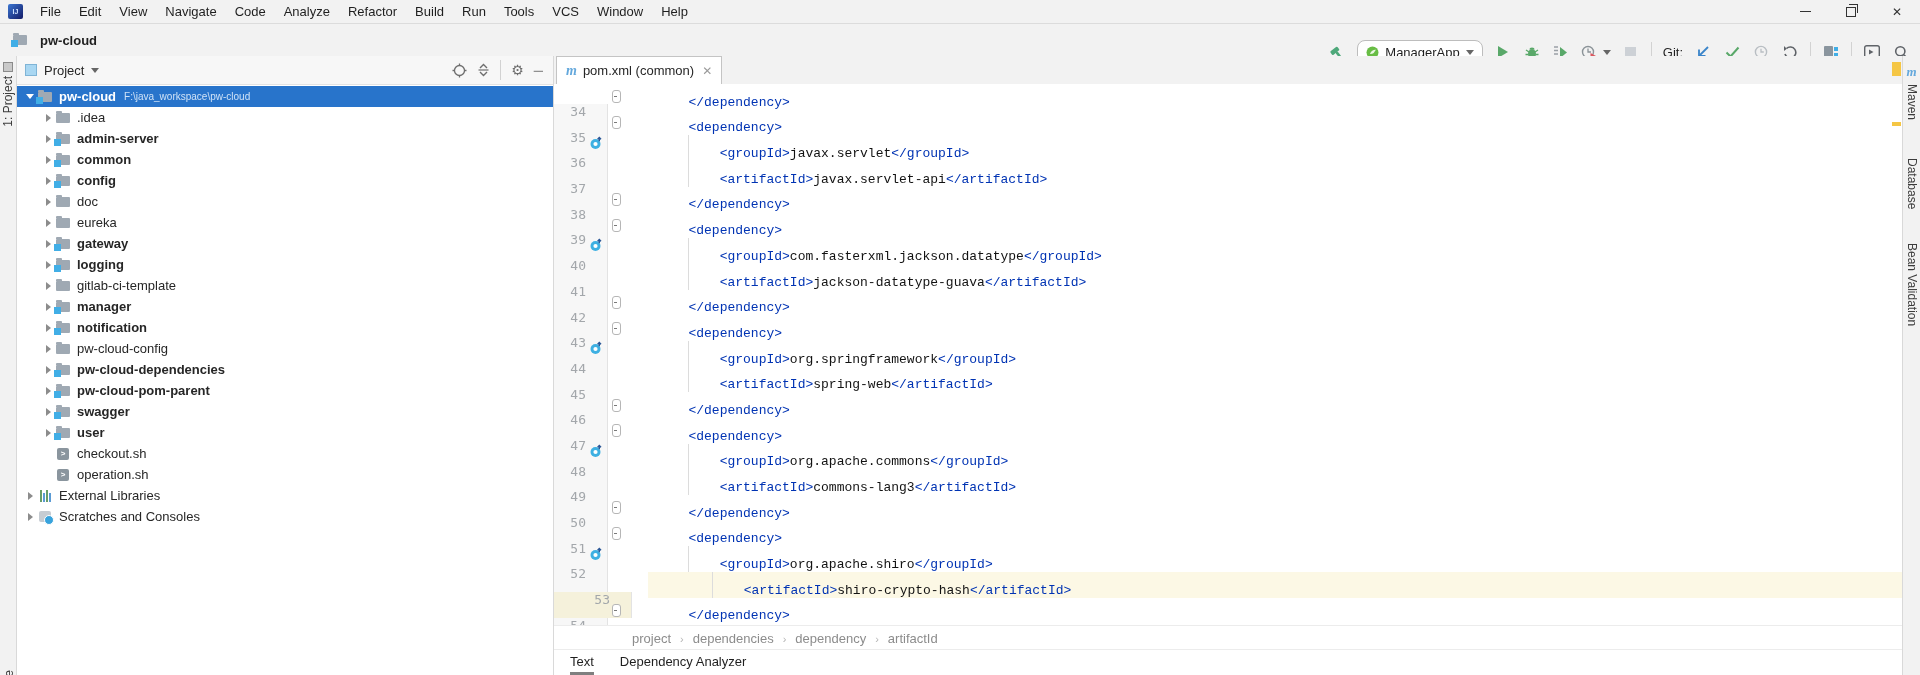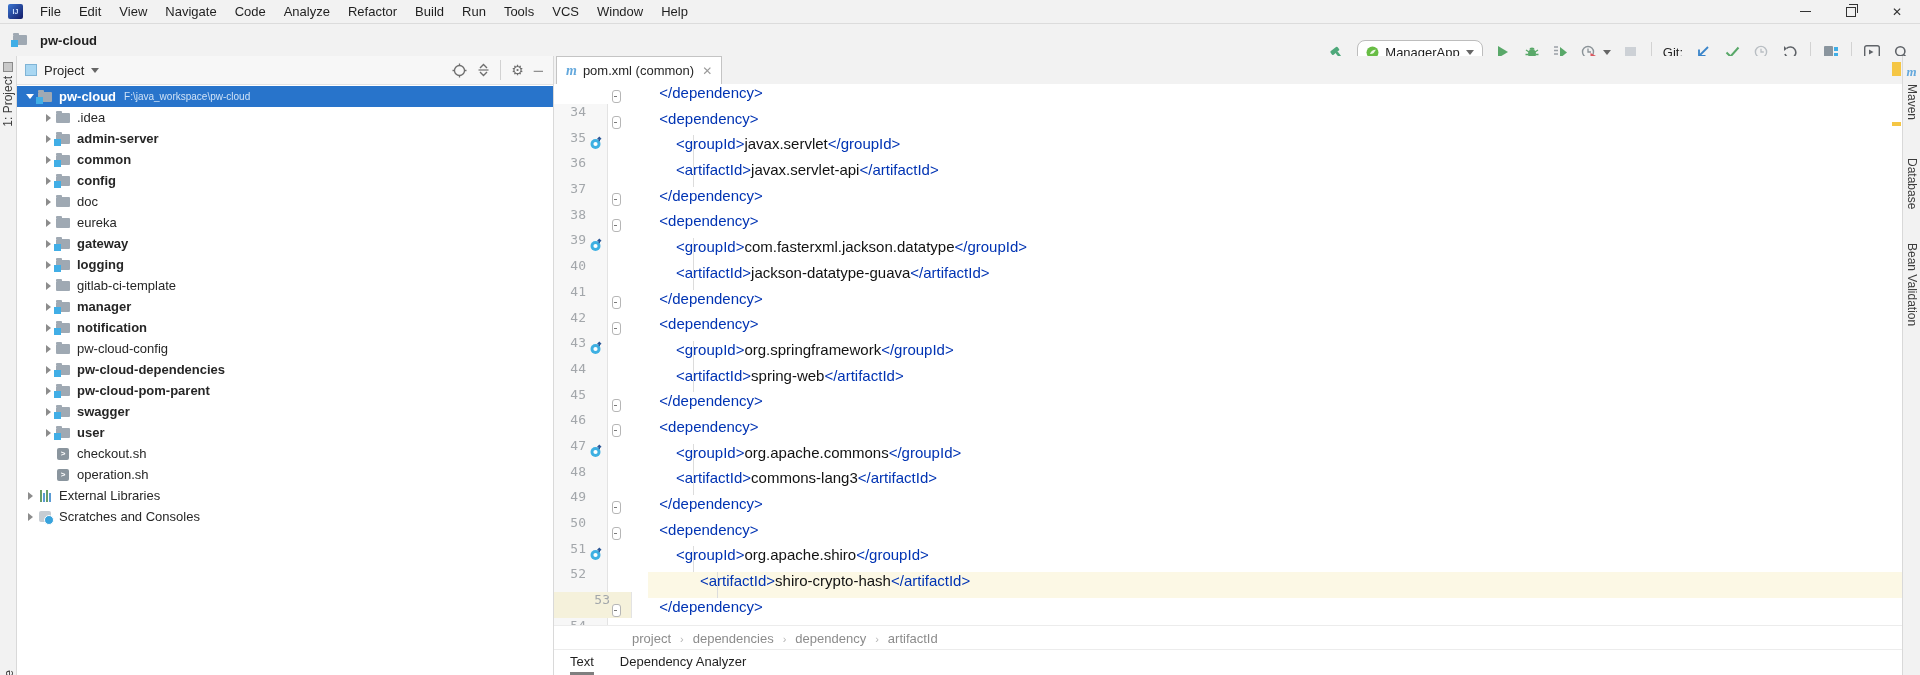--- a/index.html
+++ b/index.html
@@ -83,22 +83,22 @@
   #edit-tab .ttl{font-size:13px;color:#262626;}
   .tab-x{color:#9a9a9a;font-size:12px;line-height:1;margin-left:2px;}
   #code{position:absolute;top:28px;left:0;right:0;height:541px;overflow:hidden;background:#fff;}
   .crow{height:25.7px;display:flex;align-items:center;}
   .gut{display:flex;height:100%;background:#f7f7f7;border-right:1px solid #e3e3e3;flex:none;margin-top:40px;}
   .ln{width:32px;text-align:right;font-family:"DejaVu Sans Mono",monospace;font-size:13px;color:#a3a7ab;flex:none;}
   .gi{width:21px;display:flex;align-items:center;justify-content:center;flex:none;}
   .gf{width:16px;display:flex;align-items:center;justify-content:center;flex:none;}
   .fold{width:7px;height:11px;border:1px solid #b6b6b6;border-radius:3px;position:relative;background:#fff;}
   .fold:after{content:'';position:absolute;left:1px;top:5px;width:3px;height:1px;background:#7a7a7a;}
-  .ct{flex:1;height:100%;display:flex;align-items:flex-start;white-space:pre;
-      font-family:Liberation Sans, sans-serif;font-size:15px;position:relative;padding-left:2px;}
+  .ct{flex:1;height:100%;display:flex;align-items:flex-end;white-space:pre;
+      font-family:Liberation Mono, monospace;font-size:13px;position:relative;padding-left:2px;}
   .ct .tag{color:#0033b3;} .ct .txt{color:#121212;}
   .crow.cur .ct,.crow.cur .gf{background:#fcf8e5;}
   .crow.cur .gut{background:#f5f1db;padding-left:24px;}
   .ct.guide:before{content:'';position:absolute;top:0;bottom:0;left:calc(2px + 8ch);width:1px;background:#dcdcdc;}
   #stripe-marks .mark{position:absolute;right:2px;width:9px;background:#f5c644;}
   #crumbs{position:absolute;left:0;right:0;top:569px;height:25px;background:#fff;border-top:1px solid #ececec;
           display:flex;align-items:center;padding-left:78px;font-size:13px;color:#8c8c8c;gap:9px;}
   #crumbs .csep{color:#b5b5b5;font-size:11px;}
   #btabs{position:absolute;left:0;right:0;bottom:0;height:25px;background:#fff;border-top:1px solid #ececec;
          display:flex;align-items:stretch;padding-left:16px;gap:26px;}

